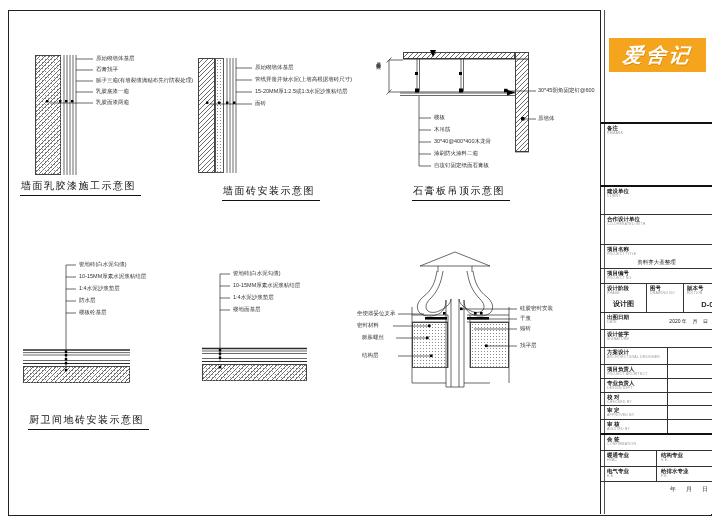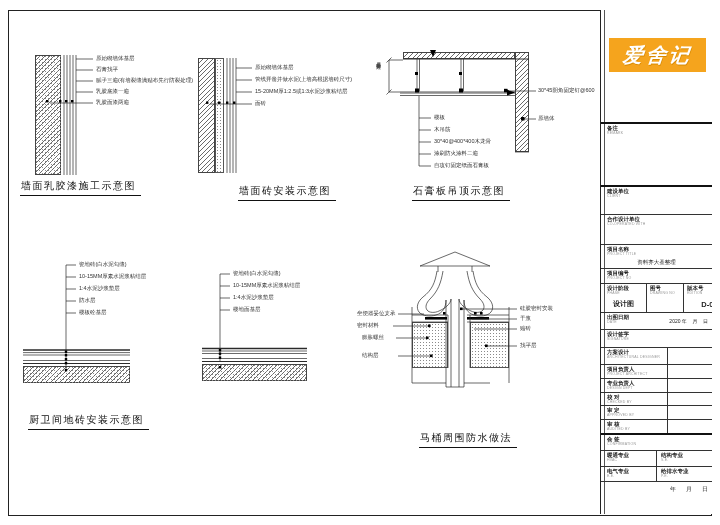--- a/index.html
+++ b/index.html
@@ -222,24 +222,23 @@
   <span class="lbl" style="left:357px;top:310px;">坐便器妥位支承</span>
   <span class="lbl" style="left:357px;top:322px;">密封材料</span>
   <span class="lbl" style="left:362px;top:334px;">膨胀螺丝</span>
   <span class="lbl" style="left:362px;top:352px;">结构层</span>
   <span class="lbl" style="left:520px;top:305px;">硅胶密封安装</span>
   <span class="lbl" style="left:520px;top:315px;">干浆</span>
   <span class="lbl" style="left:520px;top:325px;">贴砖</span>
   <span class="lbl" style="left:520px;top:342px;">找平层</span>
 
   <span class="ttl" style="left:20px;top:179px;">墙面乳胶漆施工示意图</span>
-  <span class="ttl" style="left:222px;top:184px;margin-left:16px;">墙面砖安装示意图</span>
+  <span class="ttl" style="left:222px;top:184px;">墙面砖安装示意图</span>
   <span class="ttl" style="left:28px;top:413px;">厨卫间地砖安装示意图</span>
   <span class="ttl" style="left:412px;top:184px;">石膏板吊顶示意图</span>
-  <span class="ttl" style="left:419px;top:431px;">马桶周围防水做法</span>
 
   <div id="tblock">
     <div class="inline"></div>
 
     <div class="tb-row" style="height:112px;border-top:none;">
       <div class="logo">
         <span>爱舍记</span>
       </div>
     </div>
 

